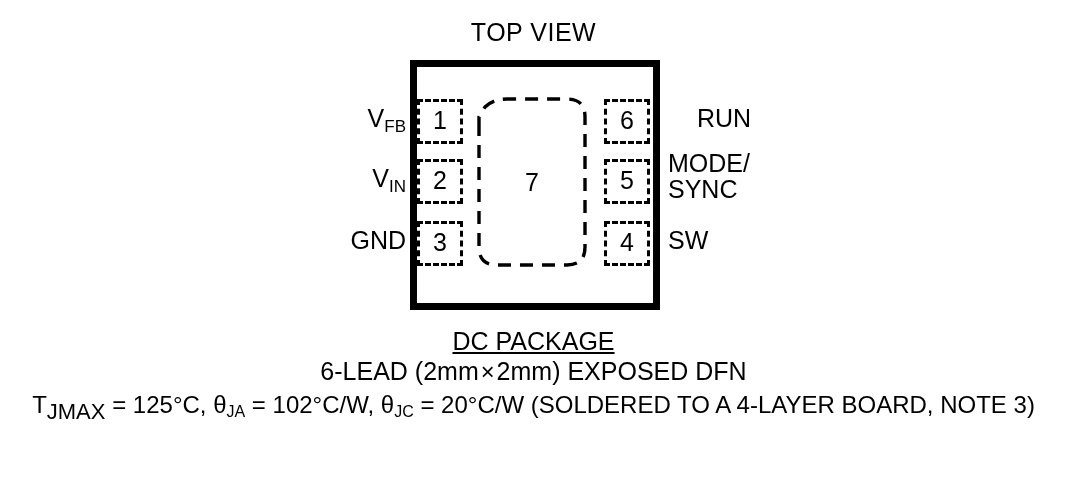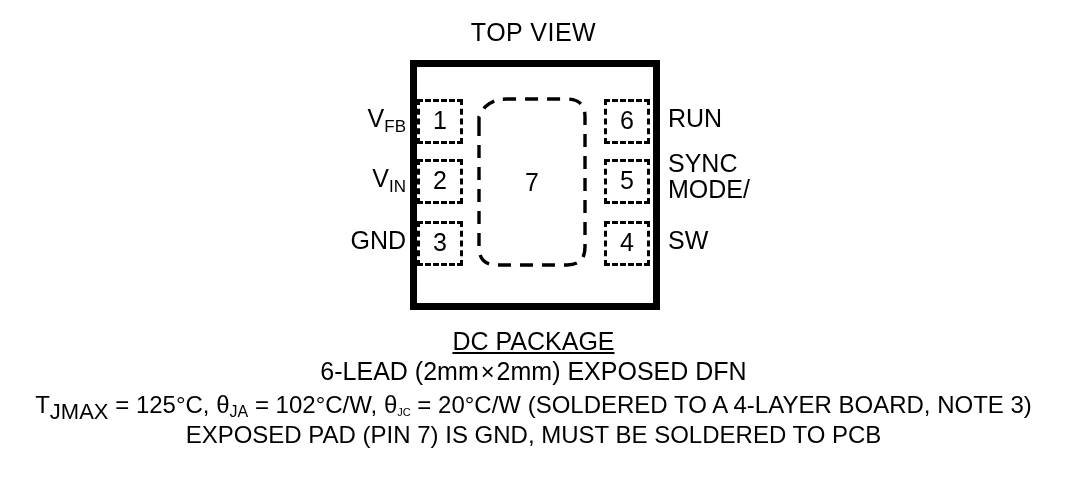--- a/index.html
+++ b/index.html
@@ -170,35 +170,34 @@
     <span class="pin-label" style="position:static;">V</span><span class="sub" style="font-size:17px;text-align:center;">FB</span>
   </div>
   <div class="lbl-left-wrap lbl-2">
     <span class="pin-label" style="position:static;">V</span><span class="sub" style="font-size:17px;">IN</span>
   </div>
   <div class="lbl-left-wrap lbl-3">
     <span class="pin-label" style="position:static;">GND</span>
   </div>
 
   <div class="lbl-right-wrap lbl-1">
-    <span class="pin-label" style="position:static;">RUN</span>
+    <span class="pin-label" style="position:static;margin-left:29px;">RUN</span>
   </div>
   <div class="lbl-right-wrap lbl-5-two">
+    <div class="pin-label" style="position:static;">MODE/</div>
     <div class="pin-label" style="position:static;">SYNC</div>
-    <div class="pin-label" style="position:static;">MODE/</div>
   </div>
   <div class="lbl-right-wrap lbl-3">
     <span class="pin-label" style="position:static;">SW</span>
   </div>
 
   <div class="ctr" id="cap-package">DC PACKAGE</div>
 
   <div class="ctr" id="cap-lead">
     <span>6-LEAD (2mm</span><span class="times">×</span><span>2mm) EXPOSED DFN</span>
   </div>
 
   <div class="ctr" id="cap-thermal">
-    <span>T</span><span class="sub" style="font-size:22px;">JMAX</span><span> = 125°C, </span><span>θ</span><span class="sub" style="font-size:16px;">JA</span><span> = 102°C/W, </span><span>θ</span><span class="sub" style="font-size:11px;">JC</span><span> = 20°C/W (SOLDERED TO A 4-LAYER BOARD, NOTE 3)</span>
-  </div>
-
-  <div class="ctr" id="cap-pad">EXPOSED PAD (PIN 7) IS GND, MUST BE SOLDERED TO PCB</div>
+    <span>T</span><span class="sub" style="font-size:22px;">JMAX</span><span> = 125°C, </span><span>θ</span><span class="sub" style="font-size:16px;">JA</span><span> = 102°C/W, </span><span>θ</span><span class="sub" style="font-size:16px;">JC</span><span> = 20°C/W (SOLDERED TO A 4-LAYER BOARD, NOTE 3)</span>
+  </div>
+
 
 </div>
 
 </body></html>

